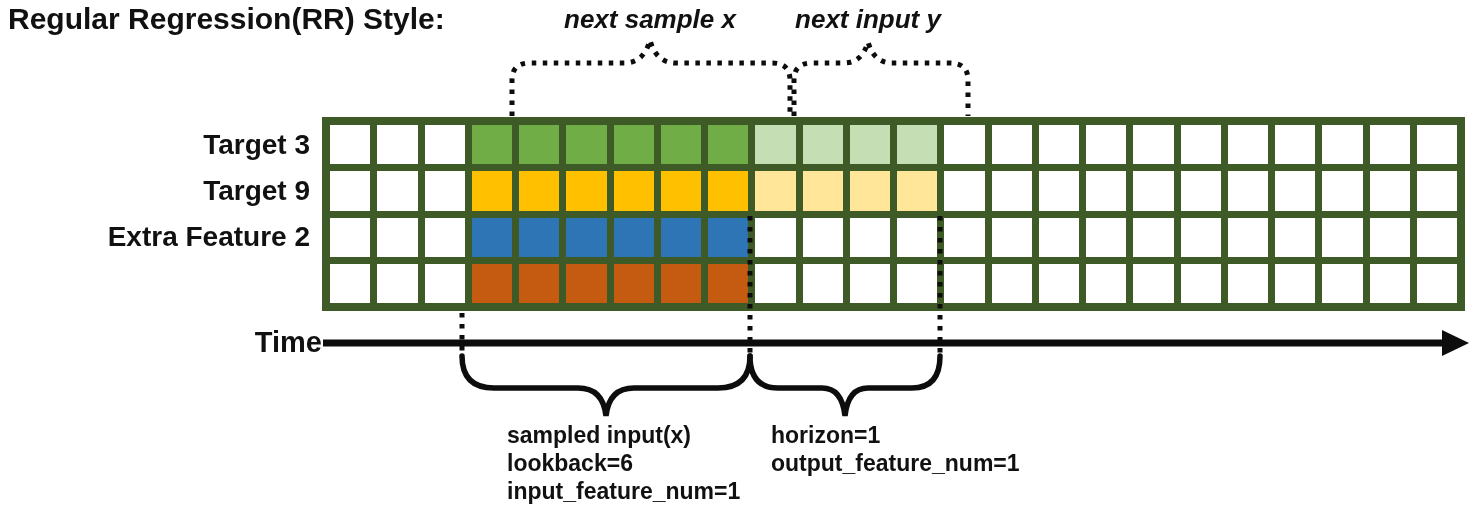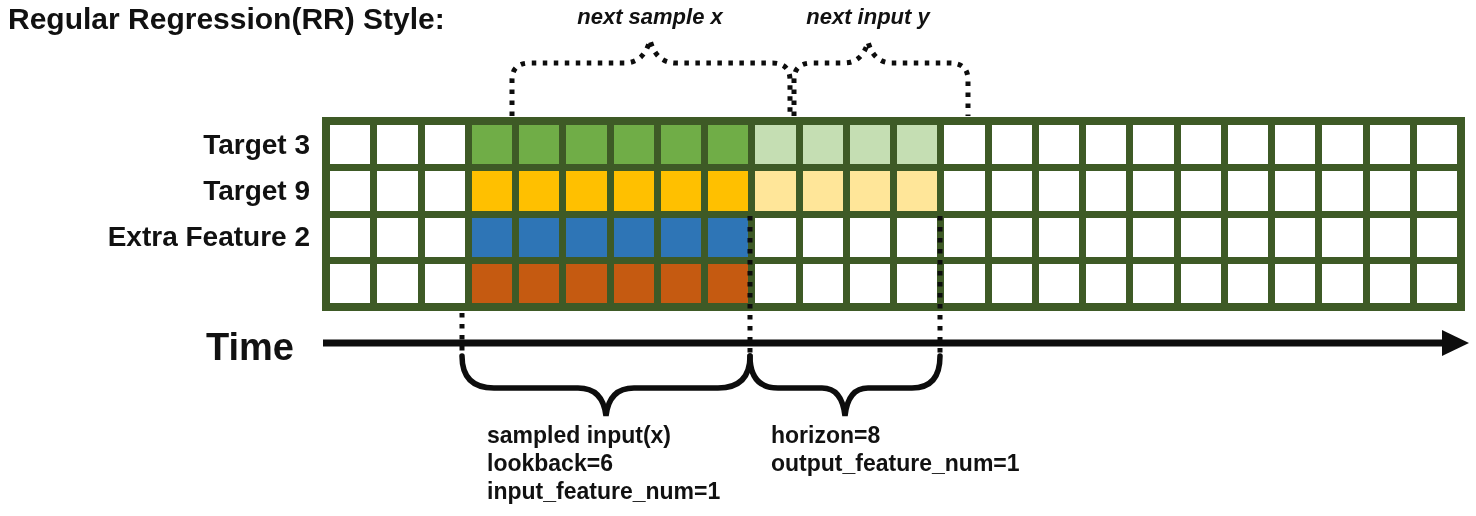--- a/index.html
+++ b/index.html
@@ -20,25 +20,25 @@
   }
   .grid{
     position:absolute;left:322px;top:117px;width:1143px;height:194px;box-sizing:border-box;
     display:grid;grid-template-columns:repeat(24,1fr);grid-template-rows:repeat(4,1fr);
     gap:7px;padding:8px;
   }
   .cell{width:100%;height:100%;}
   svg.overlay{position:absolute;left:0;top:0;pointer-events:none;}
   .note-italic{
     position:absolute;top:4px;transform:translateX(-50%);
-    font-size:22px;font-style:italic;font-weight:600;white-space:nowrap;
+    font-size:26px;font-style:italic;font-weight:600;white-space:nowrap;
   }
   .time-label{
-    position:absolute;left:136px;top:326px;width:158px;text-align:right;
-    font-size:38px;font-weight:bold;
+    position:absolute;left:164px;top:326px;width:158px;text-align:right;
+    font-size:29px;font-weight:bold;
   }
   .anno-block{
     position:absolute;top:421px;font-size:23px;font-weight:600;line-height:28px;white-space:nowrap;
   }
   .anno-block div{min-height:28px;}
 </style>
 </head>
 <body>
 
 <div class="canvas">
@@ -166,24 +166,24 @@
     <line x1="940" y1="216" x2="940" y2="357" stroke="#0d0d0d" stroke-width="5" stroke-dasharray="4.5 6.5"></line>
 
     <line x1="323" y1="343" x2="1446" y2="343" stroke="#0d0d0d" stroke-width="7"></line>
     <polygon points="1442,330 1469,343 1442,356" fill="#0d0d0d"></polygon>
 
     <path d="M 462 356 Q 462 388 494 388 L 578 388 Q 603 388 606 416 Q 609 388 634 388 L 718 388 Q 750 388 750 356" fill="none" stroke="#0d0d0d" stroke-width="5.5" stroke-linecap="round"></path>
 
     <path d="M 750 356 Q 750 388 778 388 L 822 388 Q 842 388 845 416 Q 848 388 868 388 L 912 388 Q 940 388 940 356" fill="none" stroke="#0d0d0d" stroke-width="5.5" stroke-linecap="round"></path>
   </svg>
 
-  <div class="anno-block" style="left:487px;">
+  <div class="anno-block" style="left:507px;">
     <div>sampled input(x)</div>
     <div>lookback=6</div>
     <div>input_feature_num=1</div>
   </div>
 
   <div class="anno-block" style="left:771px;">
-    <div>horizon=8</div>
+    <div>horizon=1</div>
     <div>output_feature_num=1</div>
   </div>
 
 </div>
 
 </body></html>

